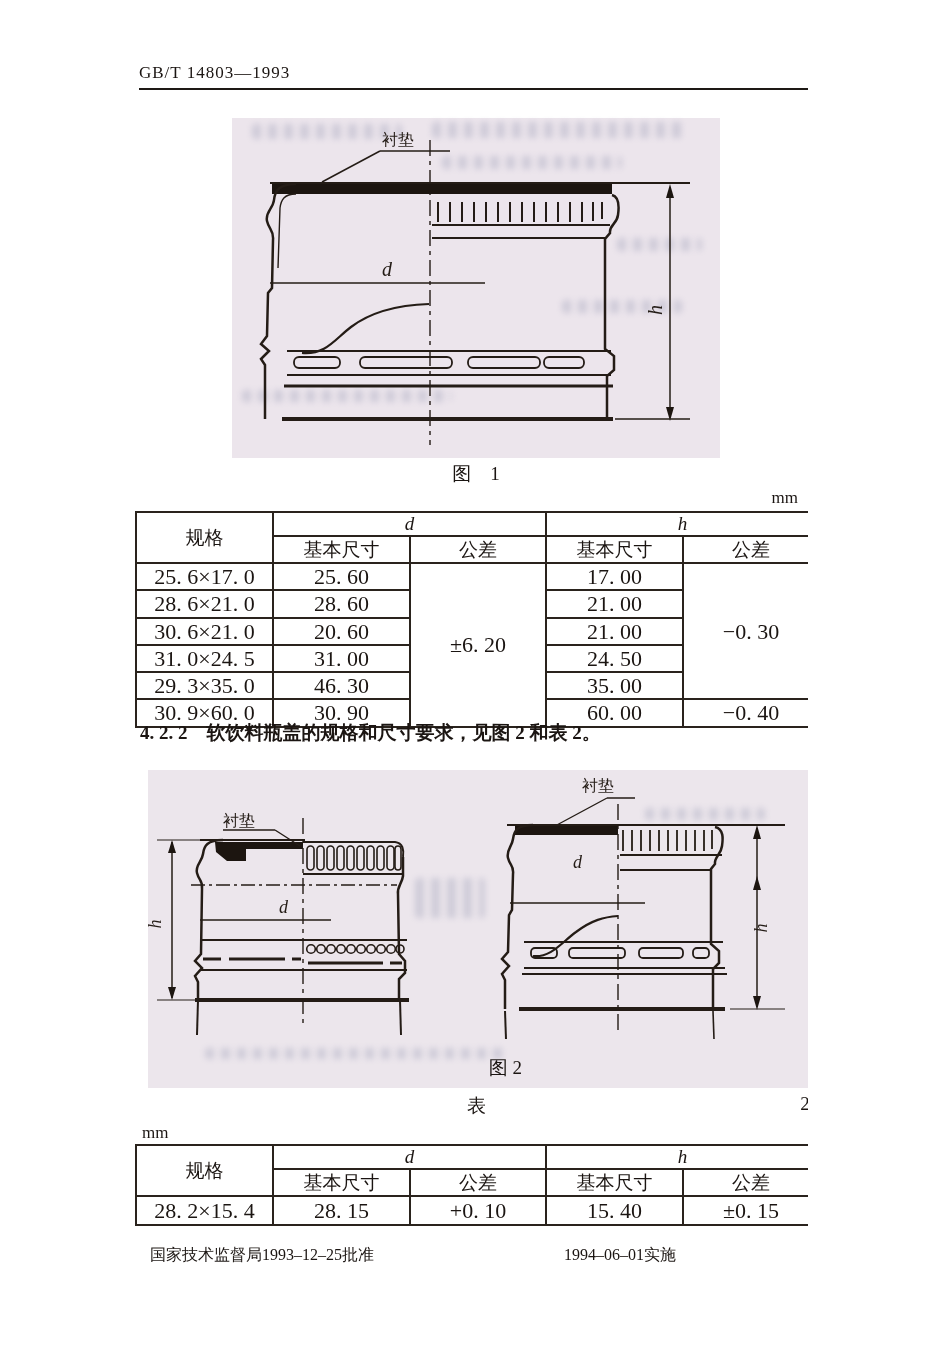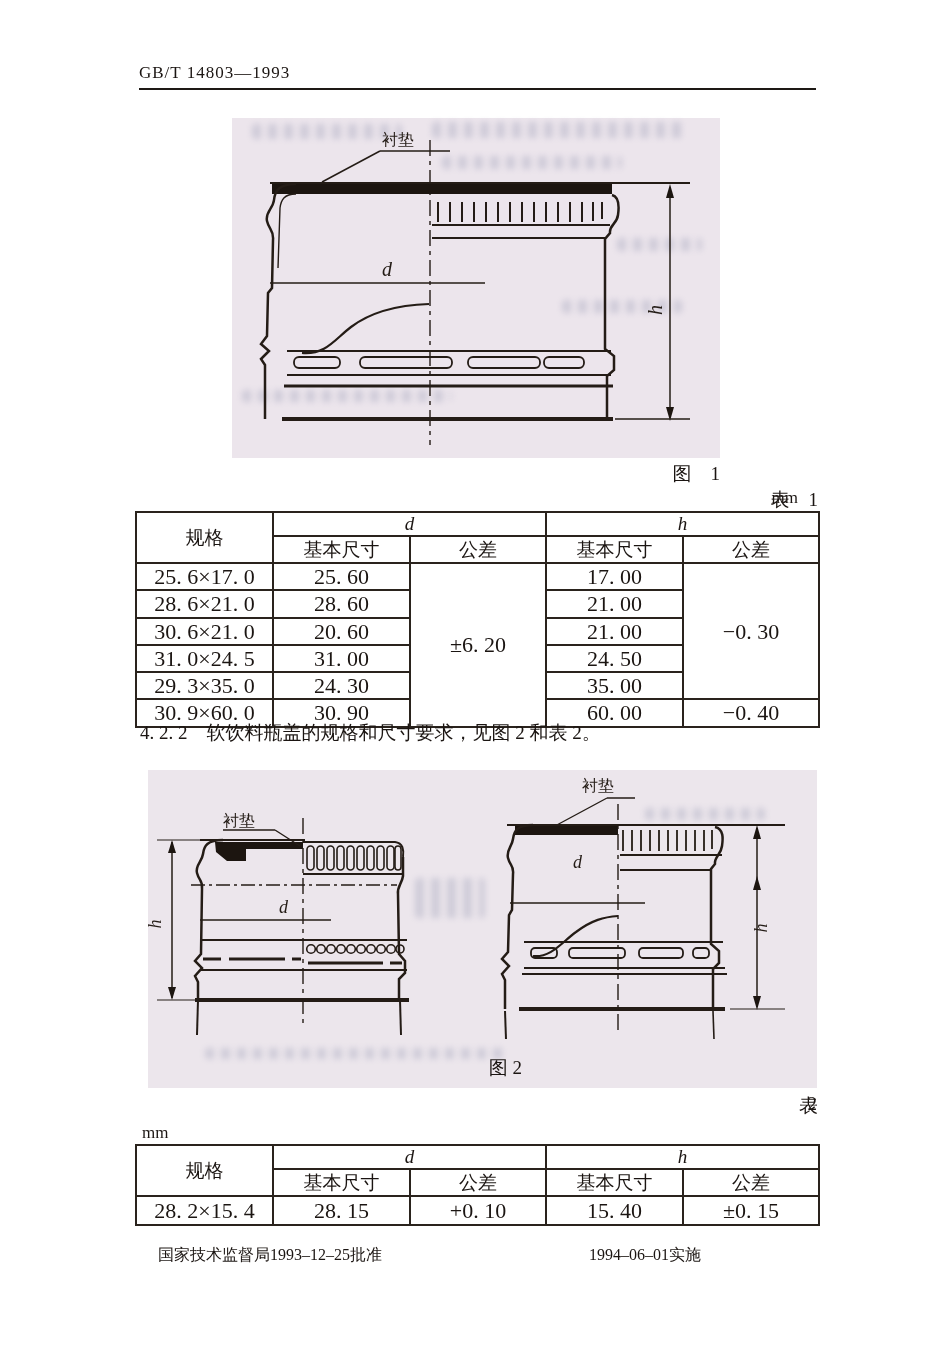--- a/index.html
+++ b/index.html
@@ -1,33 +1,33 @@
 <!DOCTYPE html>
 <html><head>
 <meta charset="utf-8">
 <style>
   html,body{margin:0;padding:0;background:#ffffff;}
   .page{position:relative;width:808px;height:1345px;background:#ffffff;overflow:hidden;
-        font-family:"Liberation Serif","DejaVu Serif",serif;color:#1b1512;padding-left:25px;}
+        font-family:"Liberation Serif","DejaVu Serif",serif;color:#1b1512;}
   .abs{position:absolute;}
   .doc-number{font-size:17px;letter-spacing:1px;}
   .rule{background:#1e1915;height:2px;}
   .figwrap{background:#ece5ec;}
   .fig2wrap{background:transparent;}
   .fig2bg{position:absolute;left:3px;top:12px;width:669px;height:318px;background:#ece6ec;}
   svg.art{position:absolute;left:0;top:0;}
   svg.art *{vector-effect:none;}
   .ln{stroke:#241c16;fill:none;}
   .fill{fill:#1c1510;stroke:none;}
   .dim{font:italic 20px "Liberation Serif","DejaVu Serif",serif;fill:#241c16;}
   .dim2{font:italic 18px "Liberation Serif","DejaVu Serif",serif;fill:#241c16;}
   .cjk{font:16px "Liberation Serif","DejaVu Serif",serif;fill:#241c16;}
   .smudge{position:absolute;filter:blur(3px);opacity:.45;border-radius:4px;
           background:repeating-linear-gradient(90deg,rgba(105,112,148,.5) 0 9px,rgba(105,112,148,0) 9px 16px);}
-  .caption{font-size:19px;text-align:right;}
+  .caption{font-size:19px;text-align:center;}
   .unit{font-size:17px;}
   table.spec{border-collapse:collapse;table-layout:fixed;width:683px;}
   table.spec td{border:2px solid #2a231d;text-align:center;vertical-align:middle;
                 font-size:22px;padding:0;line-height:1.15;}
   table.spec tr.h1 td{height:22px;font-size:19px;}
   table.spec tr.h2 td{height:25px;font-size:19px;margin-top:44px;}
   table.spec tr.b td{height:24px;}
   table.spec tr.b2 td{height:27px;}
   .i{font-style:italic;font-size:19px;}
   .para{font-size:19px;}
@@ -85,21 +85,20 @@
       <path class="ln" d="M383,301 H458" stroke-width="1.5"></path>
       <text class="dim" text-anchor="middle" transform="translate(430,192) rotate(-90)">h</text>
 
       <text class="cjk" x="150" y="27">衬垫</text>
       <path class="ln" d="M148,33 H218" stroke-width="1.5"></path>
       <path class="ln" d="M148,33 L90,64" stroke-width="1.5"></path>
     </svg>
   </div>
   <div class="abs caption" style="left:232px;top:461px;width:488px;">图　1</div>
 
-  <div class="abs caption" style="left:135px;top:487px;width:683px;">表　1</div>
   <div class="abs unit" style="left:135px;top:488px;width:663px;text-align:right;">mm</div>
 
   <table class="spec abs" style="left:135px;top:511px;">
     <colgroup>
         <col style="width:137px">
         <col style="width:137px">
         <col style="width:136px">
         <col style="width:137px">
         <col style="width:136px">
       </colgroup>
@@ -132,33 +131,33 @@
       <td>20. 60</td>
       <td>21. 00</td>
     </tr>
     <tr class="b">
       <td>31. 0×24. 5</td>
       <td>31. 00</td>
       <td>24. 50</td>
     </tr>
     <tr class="b">
       <td>29. 3×35. 0</td>
-      <td>24. 30</td>
+      <td>46. 30</td>
       <td>35. 00</td>
     </tr>
     <tr class="b">
       <td>30. 9×60. 0</td>
       <td>30. 90</td>
       <td>60. 00</td>
       <td>−0. 40</td>
     </tr>
   </tbody>
     </table>
 
-  <div class="abs para" style="left:140px;top:720px;width:700px;">4. 2. 2　软饮料瓶盖的规格和尺寸要求，见图 2 和表 2。</div>
+  <div class="abs para" style="left:140px;top:720px;width:700px;font-weight:bold;">4. 2. 2　软饮料瓶盖的规格和尺寸要求，见图 2 和表 2。</div>
 
   <div class="abs fig2wrap" style="left:145px;top:758px;width:675px;height:330px;">
     <div class="fig2bg"></div>
     <div class="smudge" style="left:270px;top:120px;width:70px;height:40px;"></div>
     <div class="smudge" style="left:60px;top:290px;width:300px;height:11px;"></div>
     <div class="smudge" style="left:500px;top:50px;width:120px;height:12px;"></div>
     <svg class="art" width="675" height="330" viewBox="0 0 675 330">
 
       <path class="ln" d="M12,82 H55" stroke-width="1.2"></path>
       <path class="ln" d="M55,82 H160" stroke-width="2.2"></path>
@@ -266,16 +265,16 @@
     <tr class="b2">
       <td>28. 2×15. 4</td>
       <td>28. 15</td>
       <td>+0. 10</td>
       <td>15. 40</td>
       <td>±0. 15</td>
     </tr>
   </tbody>
     </table>
 
-  <div class="abs footer" style="left:158px;top:1245px;">国家技术监督局1993–12–25批准</div>
+  <div class="abs footer" style="left:150px;top:1245px;">国家技术监督局1993–12–25批准</div>
   <div class="abs footer" style="right:132px;top:1245px;">1994–06–01实施</div>
 
 </div>
 
 </body></html>

